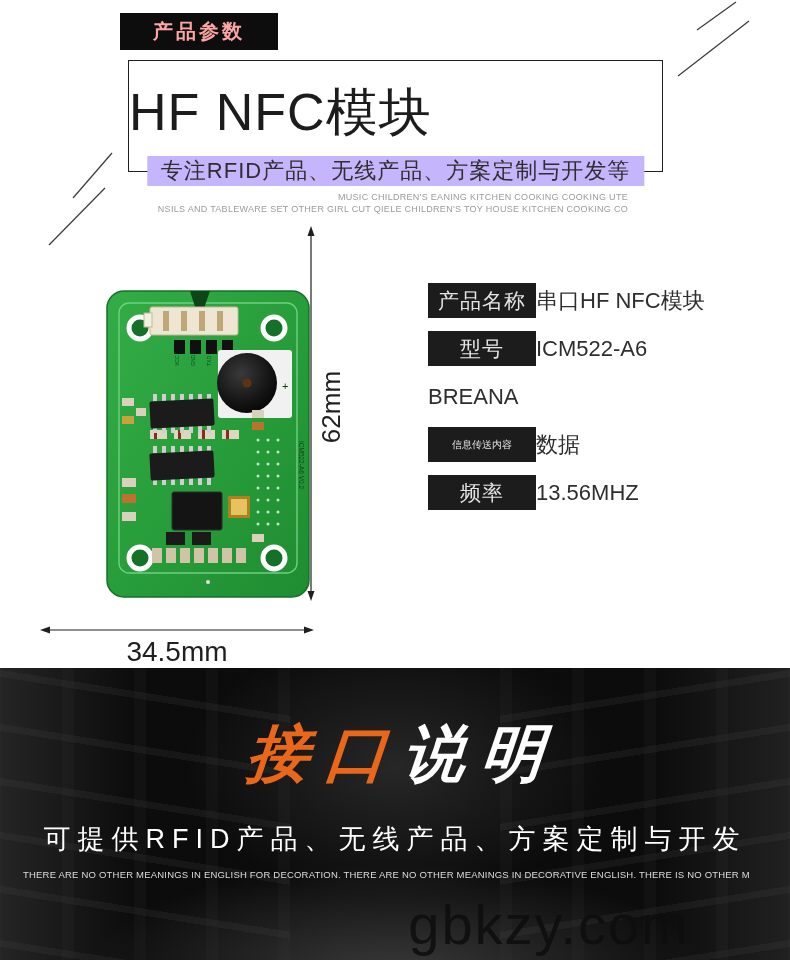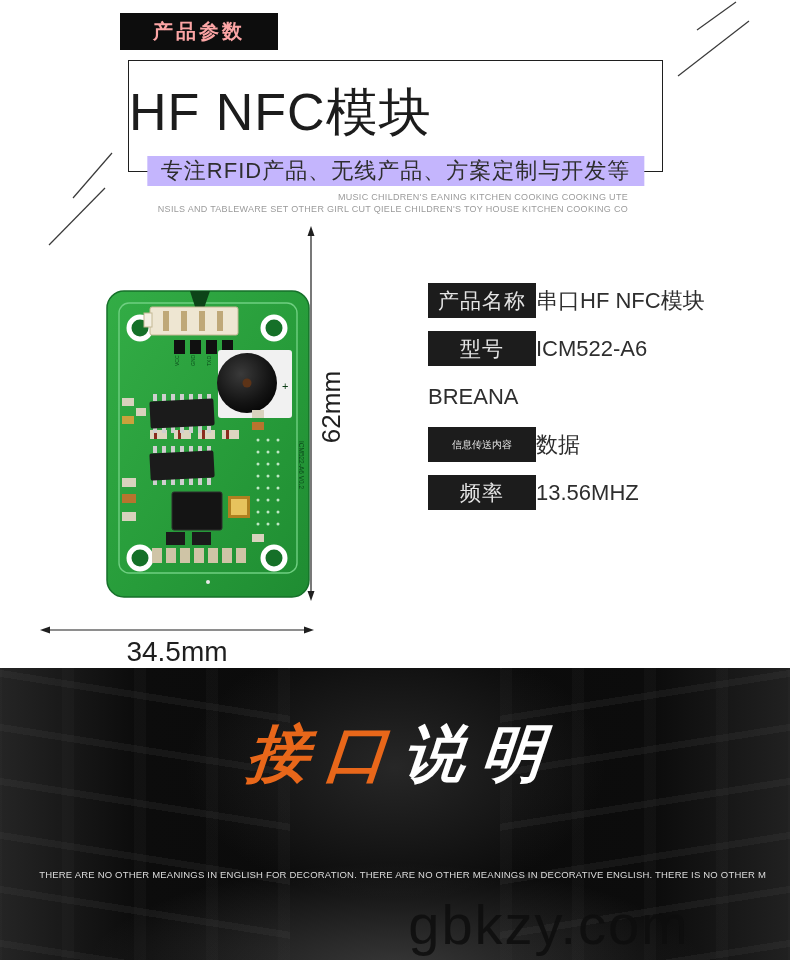--- a/index.html
+++ b/index.html
@@ -74,22 +74,22 @@
     white-space:nowrap; z-index:3;
   }
   .calligraphy .c-orange { color:#e8671a; }
   .calligraphy .c-white  { color:#ffffff; }
   .footer-heading {
     position:absolute; left:0; width:790px; top:153px; text-align:center;
     color:#ffffff; font-size:27px; font-weight:500; letter-spacing:7px;
     white-space:nowrap; z-index:3;
   }
   .footer-caption {
-    position:absolute; left:0; width:766px; top:200px; text-align:right;
-    color:#dcdcdc; font-size:9.5px; line-height:14px; letter-spacing:0.2px; z-index:3;
+    position:absolute; left:0; width:766px; top:200px; text-align:left;
+    color:#dcdcdc; font-size:9.5px; line-height:14px; letter-spacing:0.2px; z-index:3;padding-left:23px;
   }
   .watermark {
     position:absolute; left:50%; top:224px; transform:translateX(-50%) translateX(122px);
     font-size:56px; color:rgba(14,14,14,0.88); letter-spacing:2px; z-index:2;
     font-family:"Liberation Sans","DejaVu Sans",sans-serif; white-space:nowrap;margin-left:32px;
   }
 </style>
 </head>
 <body>
 
@@ -323,18 +323,19 @@
       <div class="spec-label">频率</div>
       <div class="spec-value">13.56MHZ</div>
     </div>
   </div>
 
   <div class="footer">
     <div class="rack rack-left"></div>
     <div class="rack rack-right"></div>
     <div class="watermark">gbkzy.com</div>
     <div class="calligraphy"><span class="c-orange">接口</span><span class="c-white">说明</span></div>
+    <div class="footer-heading">可提供RFID产品、无线产品、方案定制与开发</div>
     <div class="footer-caption">
       <div>THERE ARE NO OTHER MEANINGS IN ENGLISH FOR DECORATION. THERE ARE NO OTHER MEANINGS IN DECORATIVE ENGLISH. THERE IS NO OTHER M</div>
     </div>
   </div>
 
 </div>
 
 </body></html>

